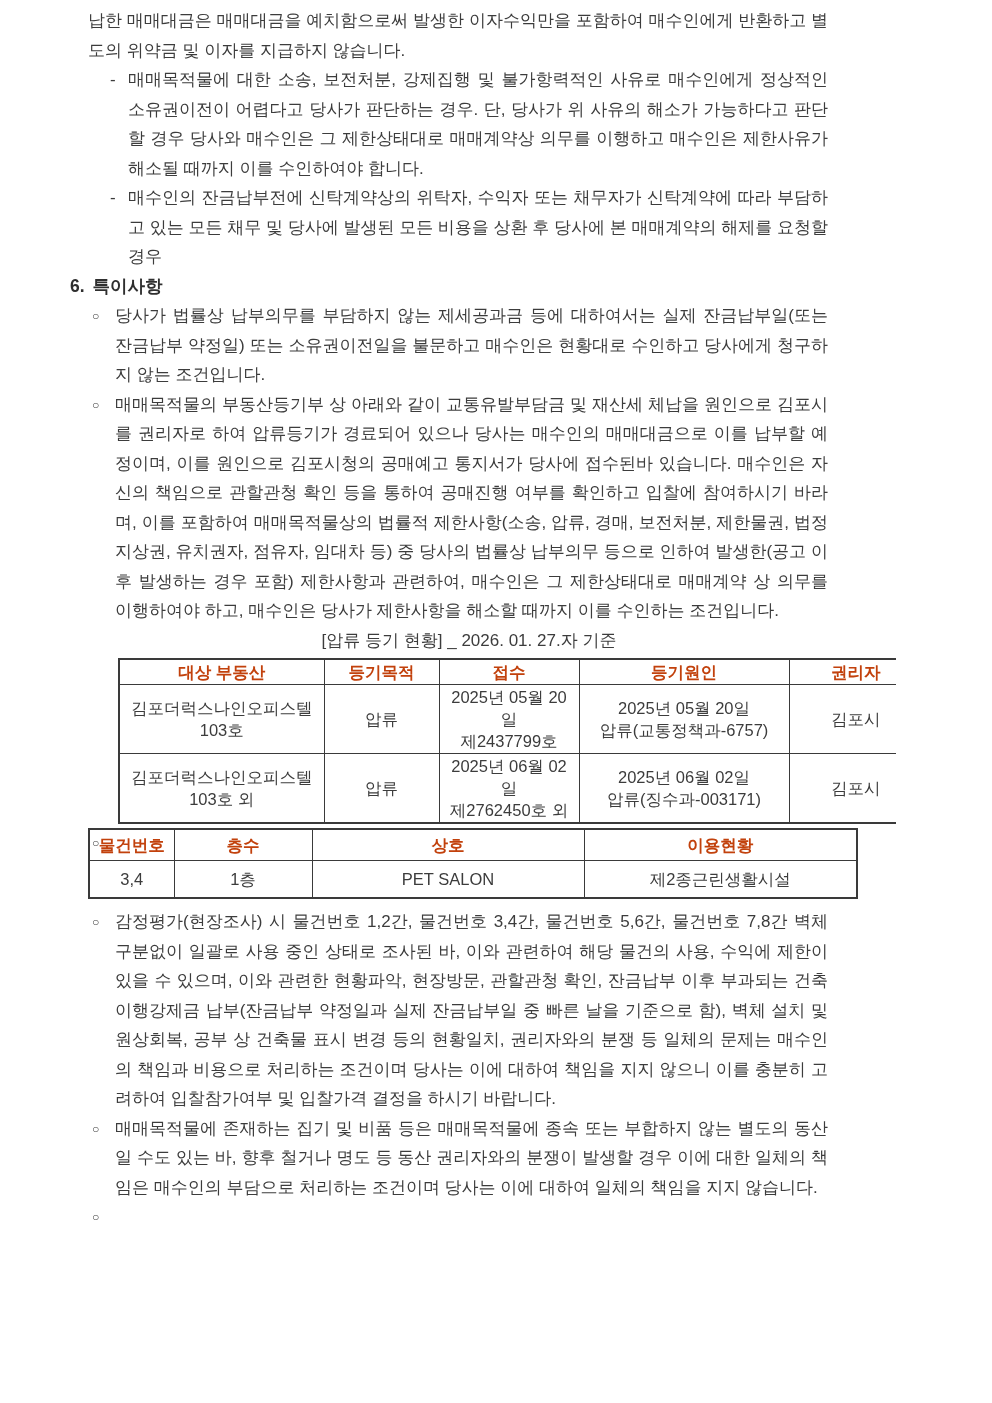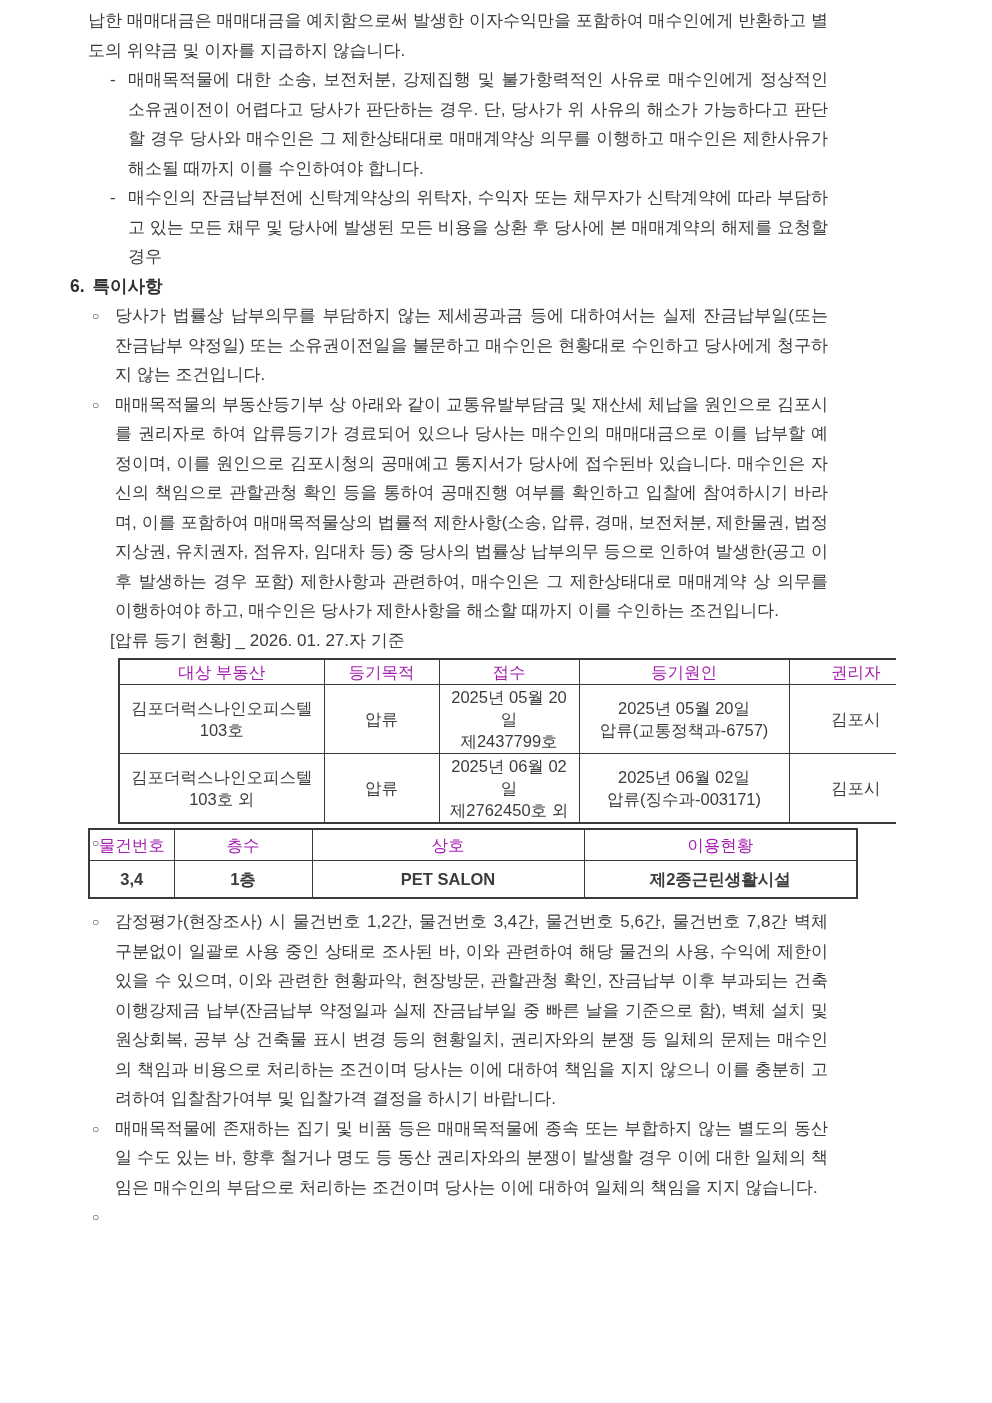--- a/index.html
+++ b/index.html
@@ -43,44 +43,44 @@
   .section-heading .sec-no { display: inline-block; margin-right: 8px; }
   
   .bullet { position: relative; padding-left: 45px; }
   .bullet .marker {
     position: absolute;
     left: 22px;
     top: 1px;
     font-size: 12px;
   }
   
-  .caption { padding-left: 40px; text-align: left; }
+  .caption { padding-left: 40px; text-align: center; }
   
   table {
     border-collapse: collapse;
     table-layout: fixed;
     font-size: 16.5px;
     color: #3c3c3c;
     margin: 3px 0 4px 0;
   }
   .t1 { width: 804px; margin-left: 48px; }
   .t2 { width: 768px; margin-left: 18px; }
   th, td {
     border: 1px solid #3a3a3a;
     text-align: center;
     vertical-align: middle;
     padding: 1px 4px;
     overflow: hidden;
   }
   table { border: 2px solid #3a3a3a; }
-  th { font-weight: normal; color: #a21caf; }
+  th { font-weight: bold; color: #c2410c; }
   .t1 th { height: 22px; line-height: 22px; }
   .t1 td { height: 46px; line-height: 22px; white-space: pre-line; }
   .t2 th { height: 28px; line-height: 28px; }
-  .t2 td { height: 34px; line-height: 34px; font-weight: bold; }
+  .t2 td { height: 34px; line-height: 34px; }
   .gap-after-table { height: 4px; }
 </style>
 </head>
 <body>
 
 <div class="page">
 
   <div class="para cont-lead">납한 매매대금은 매매대금을 예치함으로써 발생한 이자수익만을 포함하여 매수인에게 반환하고 별도의 위약금 및 이자를 지급하지 않습니다.</div>
 
   <div class="para dash-item">

